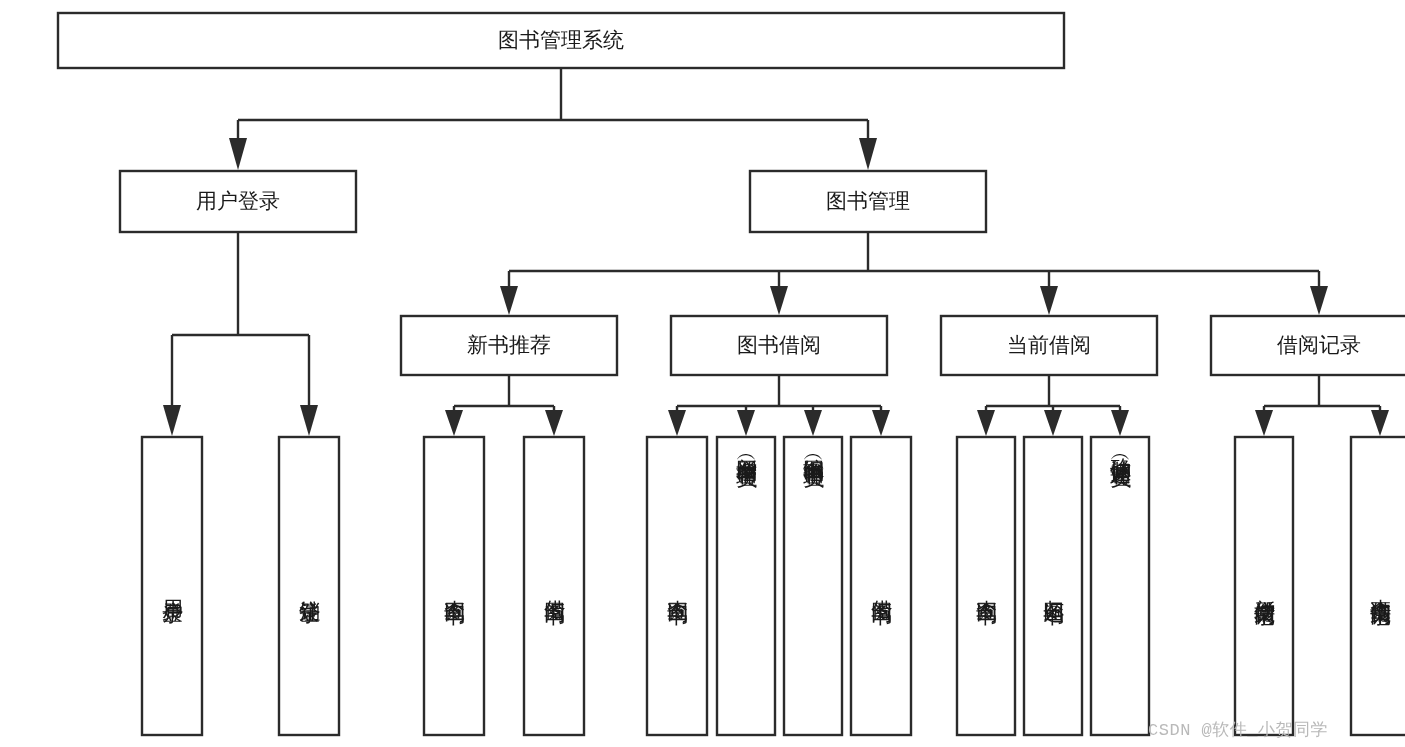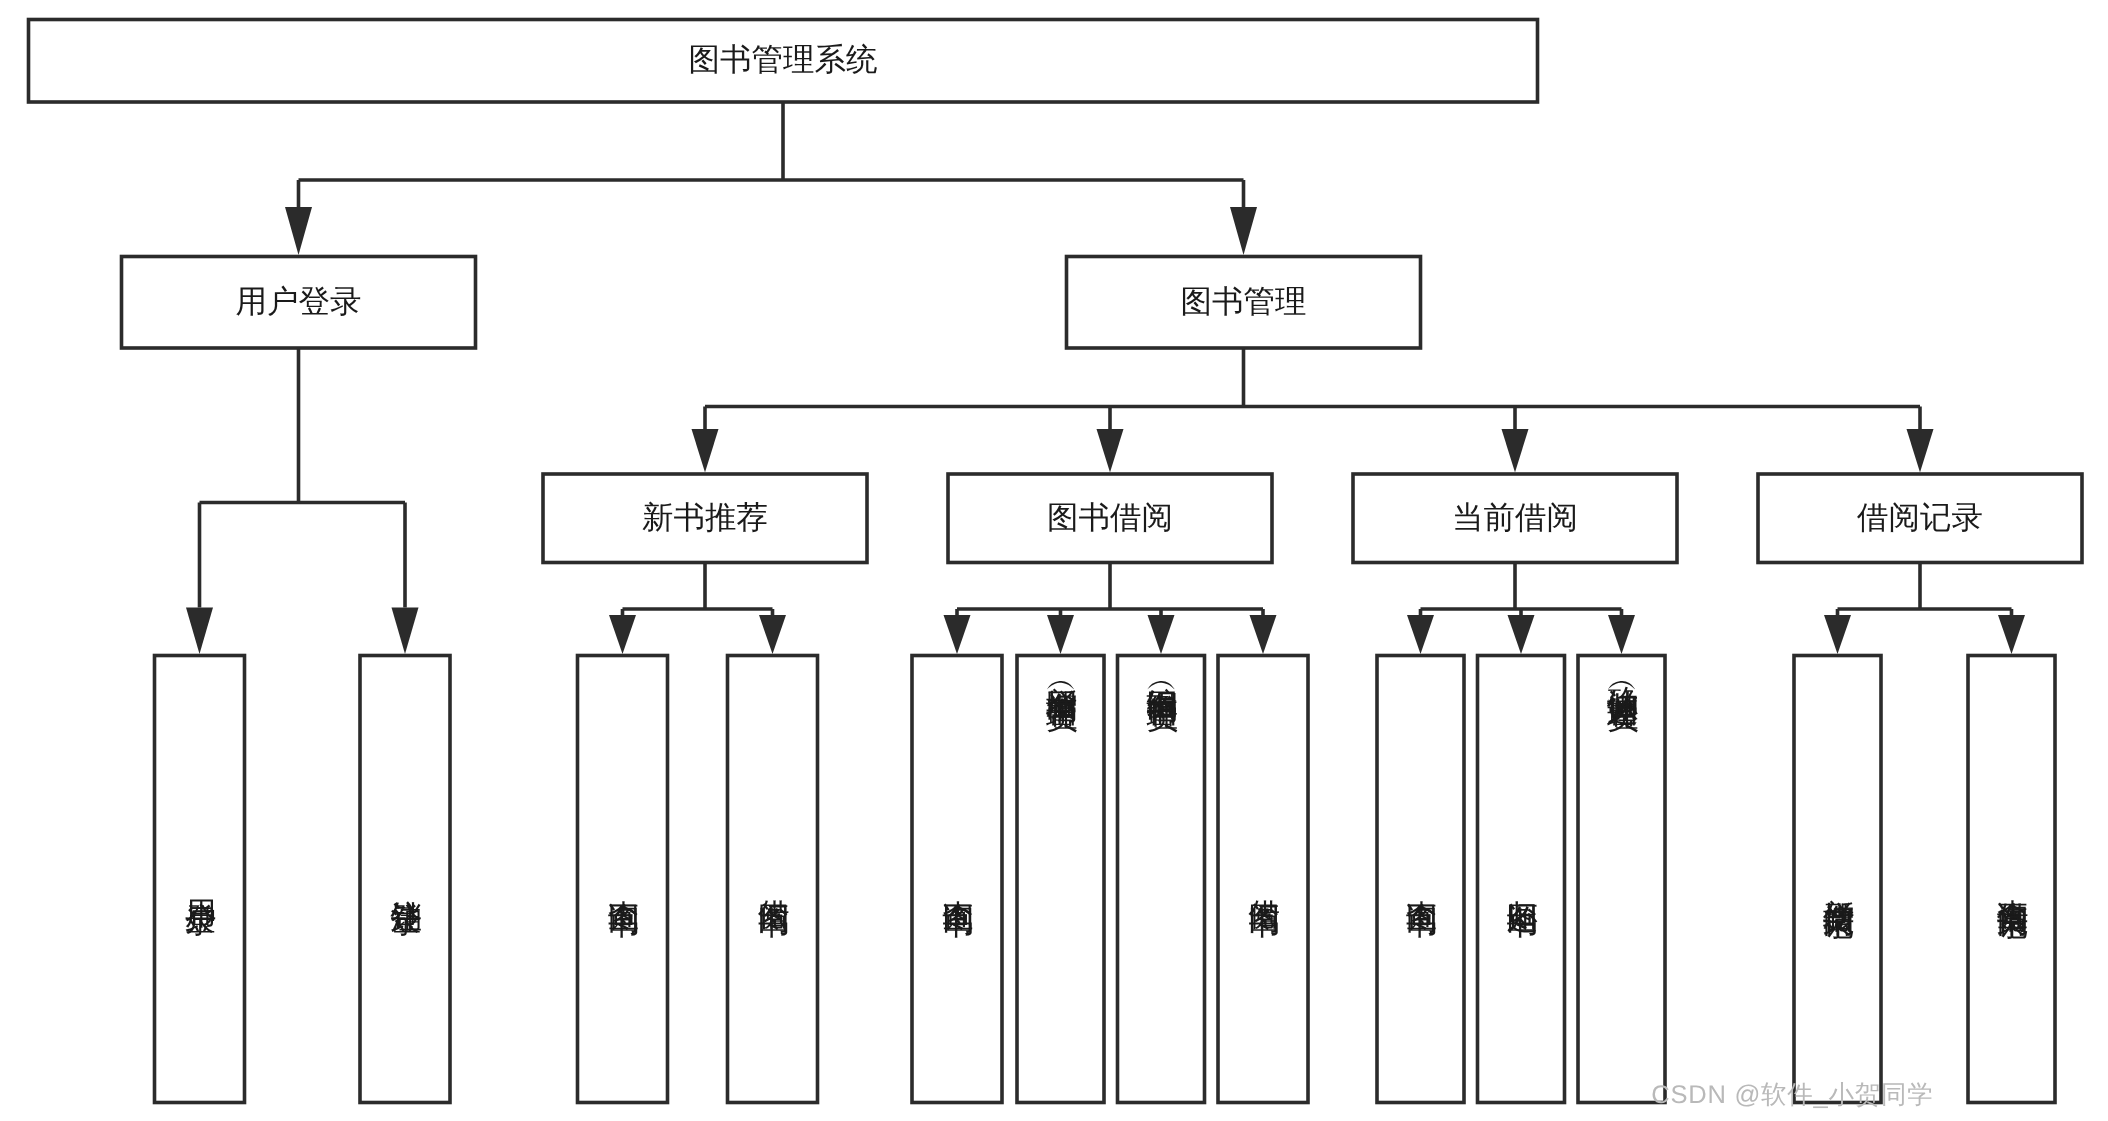--- a/index.html
+++ b/index.html
@@ -11,20 +11,21 @@
     width: 1405px;
     height: 747px;
     font-family: "DejaVu Sans", "Liberation Sans", sans-serif;
     overflow: hidden;
   }
   #diagram-root {
     position: relative;
     width: 1297px;
     height: 747px;
     background: #ffffff;
+    margin-left: 39px;
   }
   svg#flowchart {
     position: absolute;
     top: 0;
     left: 0;
     width: 1405px;
     height: 747px;
     display: block;
   }
   .node-box {
@@ -64,21 +65,21 @@
     line-height: 1.12;
     color: #1a1a1a;
     letter-spacing: 1.5px;
     white-space: nowrap;
     text-align: center;
   }
   #watermark {
     position: absolute;
     right: 8px;
     bottom: 6px;
-    font-family: Liberation Sans, sans-serif;
+    font-family: Liberation Mono, monospace;
     font-size: 17px;
     color: #b9b9b9;
     white-space: nowrap;
     letter-spacing: 0.5px;
   }
 </style>
 </head>
 <body>
 
 <div id="diagram-root">

